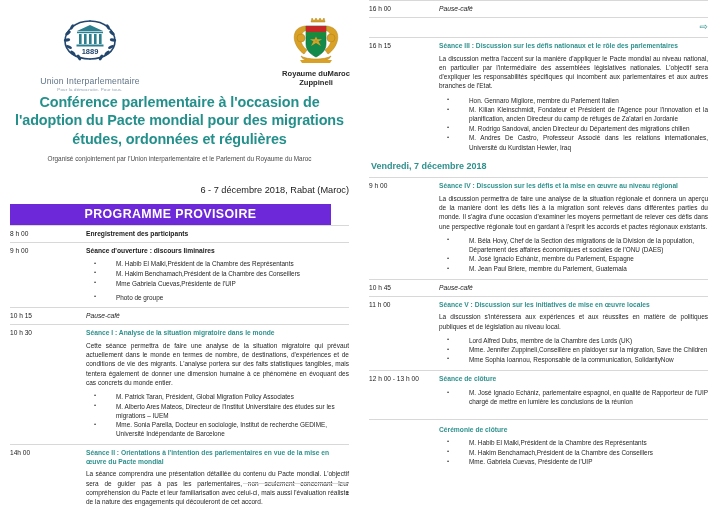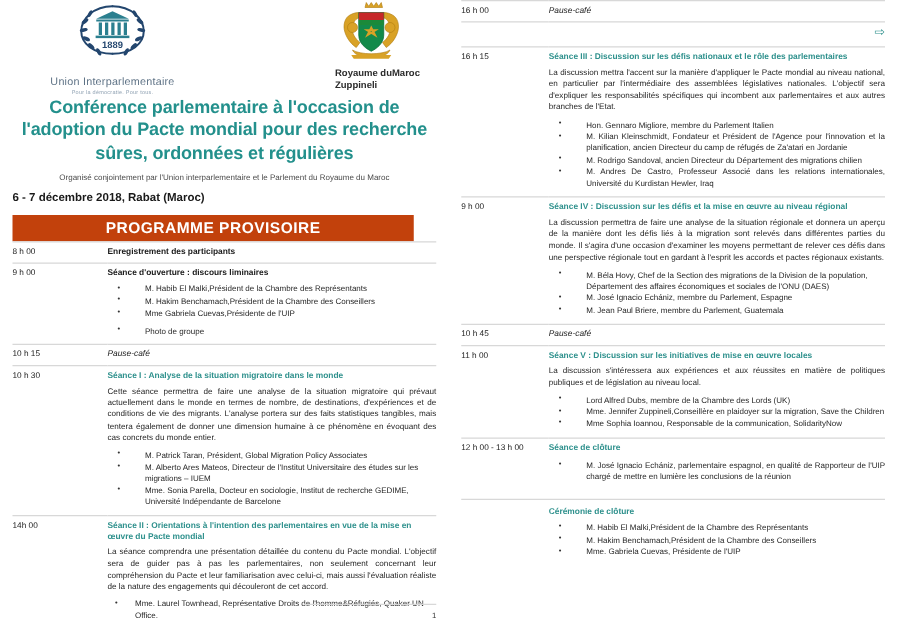--- a/index.html
+++ b/index.html
@@ -5,41 +5,41 @@
   html,body{margin:0;padding:0;}
   body{
     width:723px;height:508px;overflow:hidden;
     background:#ffffff;
     font-family:"Liberation Sans", sans-serif;
     color:#1a1a1a;
     -webkit-font-smoothing:antialiased;
   }
   .page{position:relative;width:723px;height:508px;display:flex;}
   .col{width:361px;height:508px;position:relative;box-sizing:border-box;}
-  .col-left{padding:0 12px 0 10px;}
+  .col-left{padding:16px 12px 0 10px;}
   .col-right{padding:0 14px 0 8px;}
 
   
   .logos{position:relative;height:72px;}
   .logo-uip{position:absolute;left:22px;top:2px;width:116px;text-align:center;}
   .uip-mark{position:relative;width:62px;height:44px;margin:0 auto;}
   .uip-name{font-size:8.6px;color:#5f7386;letter-spacing:.2px;margin-top:14px;}
   .uip-tag{font-size:4.4px;color:#8fa1b2;letter-spacing:.2px;margin-top:1px;}
-  .logo-mar{position:absolute;left:258px;top:0px;width:96px;text-align:left;}
+  .logo-mar{position:absolute;left:258px;top:0px;width:96px;text-align:center;}
   .mar-name{font-size:7.6px;font-weight:bold;color:#2b2b2b;line-height:1.25;margin-top:1px;}
 
   
   .conf-title{
     color:#23908c;font-weight:bold;font-size:14.4px;line-height:1.28;
     text-align:center;margin:5px 4px 0 4px;letter-spacing:-0.1px;
   }
   .organised{font-size:6.4px;color:#4a4a4a;text-align:center;margin-top:7px;}
-  .dates{font-size:9.2px;font-weight:bold;color:#1a1a1a;text-align:left;margin-top:7px;}
+  .dates{font-size:9.2px;font-weight:normal;color:#1a1a1a;text-align:right;margin-top:23px;}
   .banner{
-    background:#c2410c;color:#ffffff;font-weight:bold;font-size:12.4px;
+    background:#6d28d9;color:#ffffff;font-weight:bold;font-size:12.4px;
     text-align:center;letter-spacing:.4px;margin:9px 18px 0 0;padding:3px 0 4px 0;
   }
 
   
   .day{color:#2f918d;font-weight:bold;font-size:9px;margin:10px 0 6px 2px;}
   .day-r{color:#2f918d;font-weight:bold;font-size:9px;margin:4px 0 6px 2px;}
 
   
   table.agenda{width:100%;border-collapse:collapse;table-layout:fixed;}
   table.agenda td{vertical-align:top;padding:4px 0 5px 0;border-top:1px solid #d8d8d8;}
@@ -146,21 +146,21 @@
             <path d="M13 44 h32 l-2 3 h-28z" fill="#d9a226"></path>
           </svg>
         </div>
         <div class="mar-name">
           <span>Royaume duMaroc</span><br>
           <span>Zuppineli</span>
         </div>
       </div>
     </div>
 
-    <div class="conf-title">Conférence parlementaire à l'occasion de l'adoption du Pacte mondial pour des recherche sûres, ordonnées et régulières</div>
+    <div class="conf-title">Conférence parlementaire à l'occasion de l'adoption du Pacte mondial pour des migrations études, ordonnées et régulières</div>
     <div class="organised">Organisé conjointement par l'Union interparlementaire et le Parlement du Royaume du Maroc</div>
     <div class="dates">6 - 7 décembre 2018, Rabat (Maroc)</div>
     <div class="banner">PROGRAMME PROVISOIRE</div>
 
 
     <table class="agenda">
 
       <tbody>
           <tr>
         <td class="time">8 h 00</td>
@@ -247,20 +247,21 @@
             <li>Hon. Gennaro Migliore, membre du Parlement Italien</li>
             <li>M. Kilian Kleinschmidt, Fondateur et Président de l'Agence pour l'innovation et la planification, ancien Directeur du camp de réfugés de Za'atari en Jordanie</li>
             <li>M. Rodrigo Sandoval, ancien Directeur du Département des migrations chilien</li>
             <li>M. Andres De Castro, Professeur Associé dans les relations internationales, Université du Kurdistan Hewler, Iraq</li>
           </ul>
         </td>
       </tr>
     </tbody>
       </table>
 
+    <div class="day-r">Vendredi, 7 décembre 2018</div>
 
     <table class="agenda">
 
       <tbody>
           <tr>
         <td class="time">9 h 00</td>
         <td class="body">
           <div class="sess-head">Séance IV : Discussion sur les défis et la mise en œuvre au niveau régional</div>
           <div class="para">La discussion permettra de faire une analyse de la situation régionale et donnera un aperçu de la manière dont les défis liés à la migration sont relevés dans différentes parties du monde. Il s'agira d'une occasion d'examiner les moyens permettant de relever ces défis dans une perspective régionale tout en gardant à l'esprit les accords et pactes régionaux existants.</div>
           <ul class="speakers">

